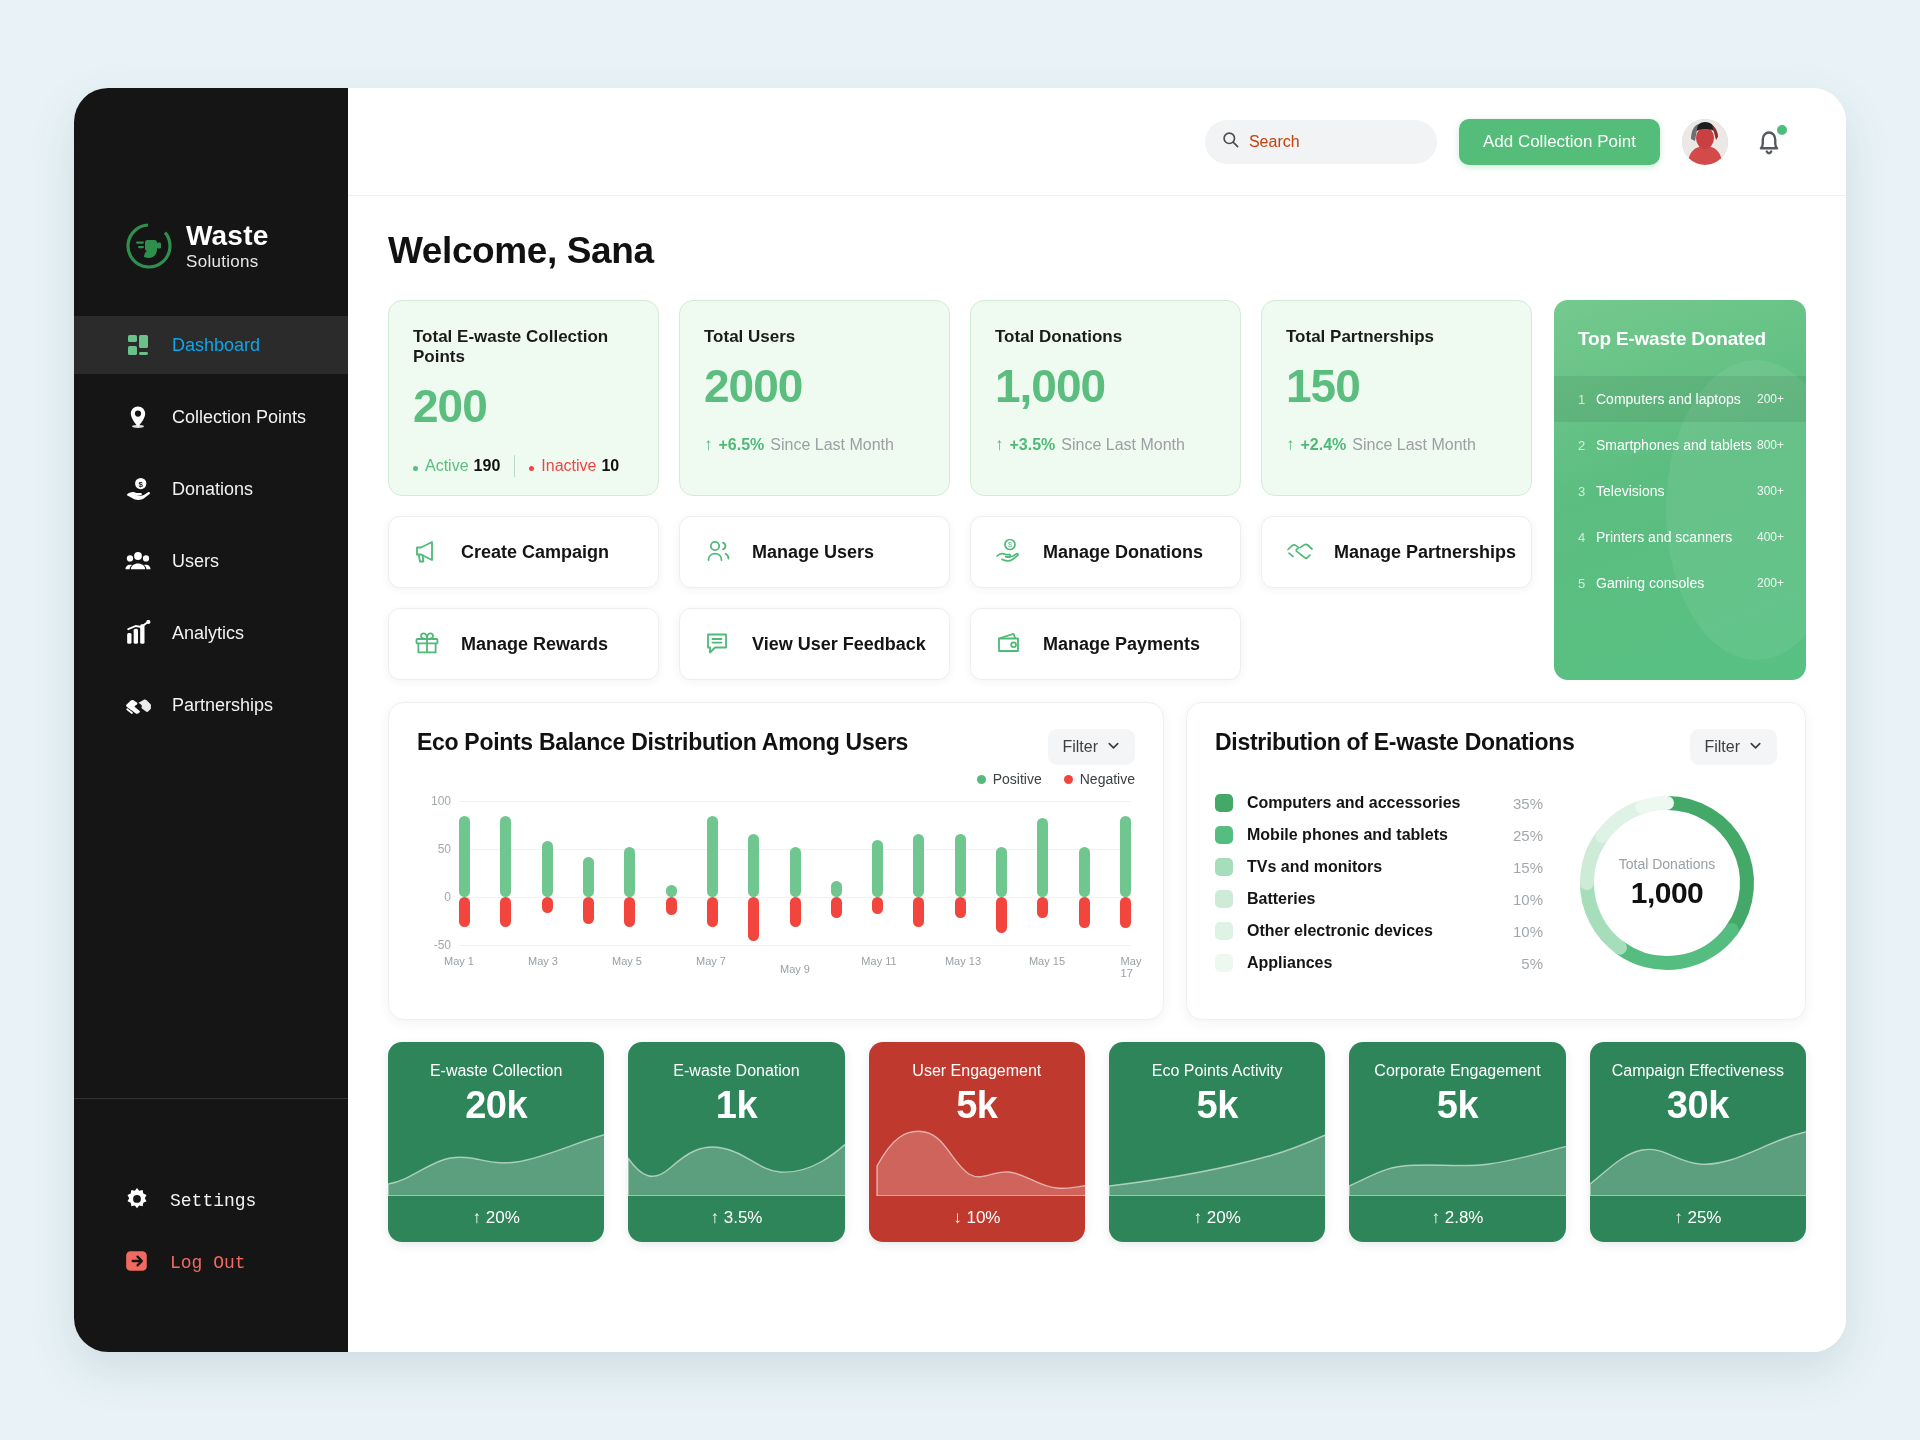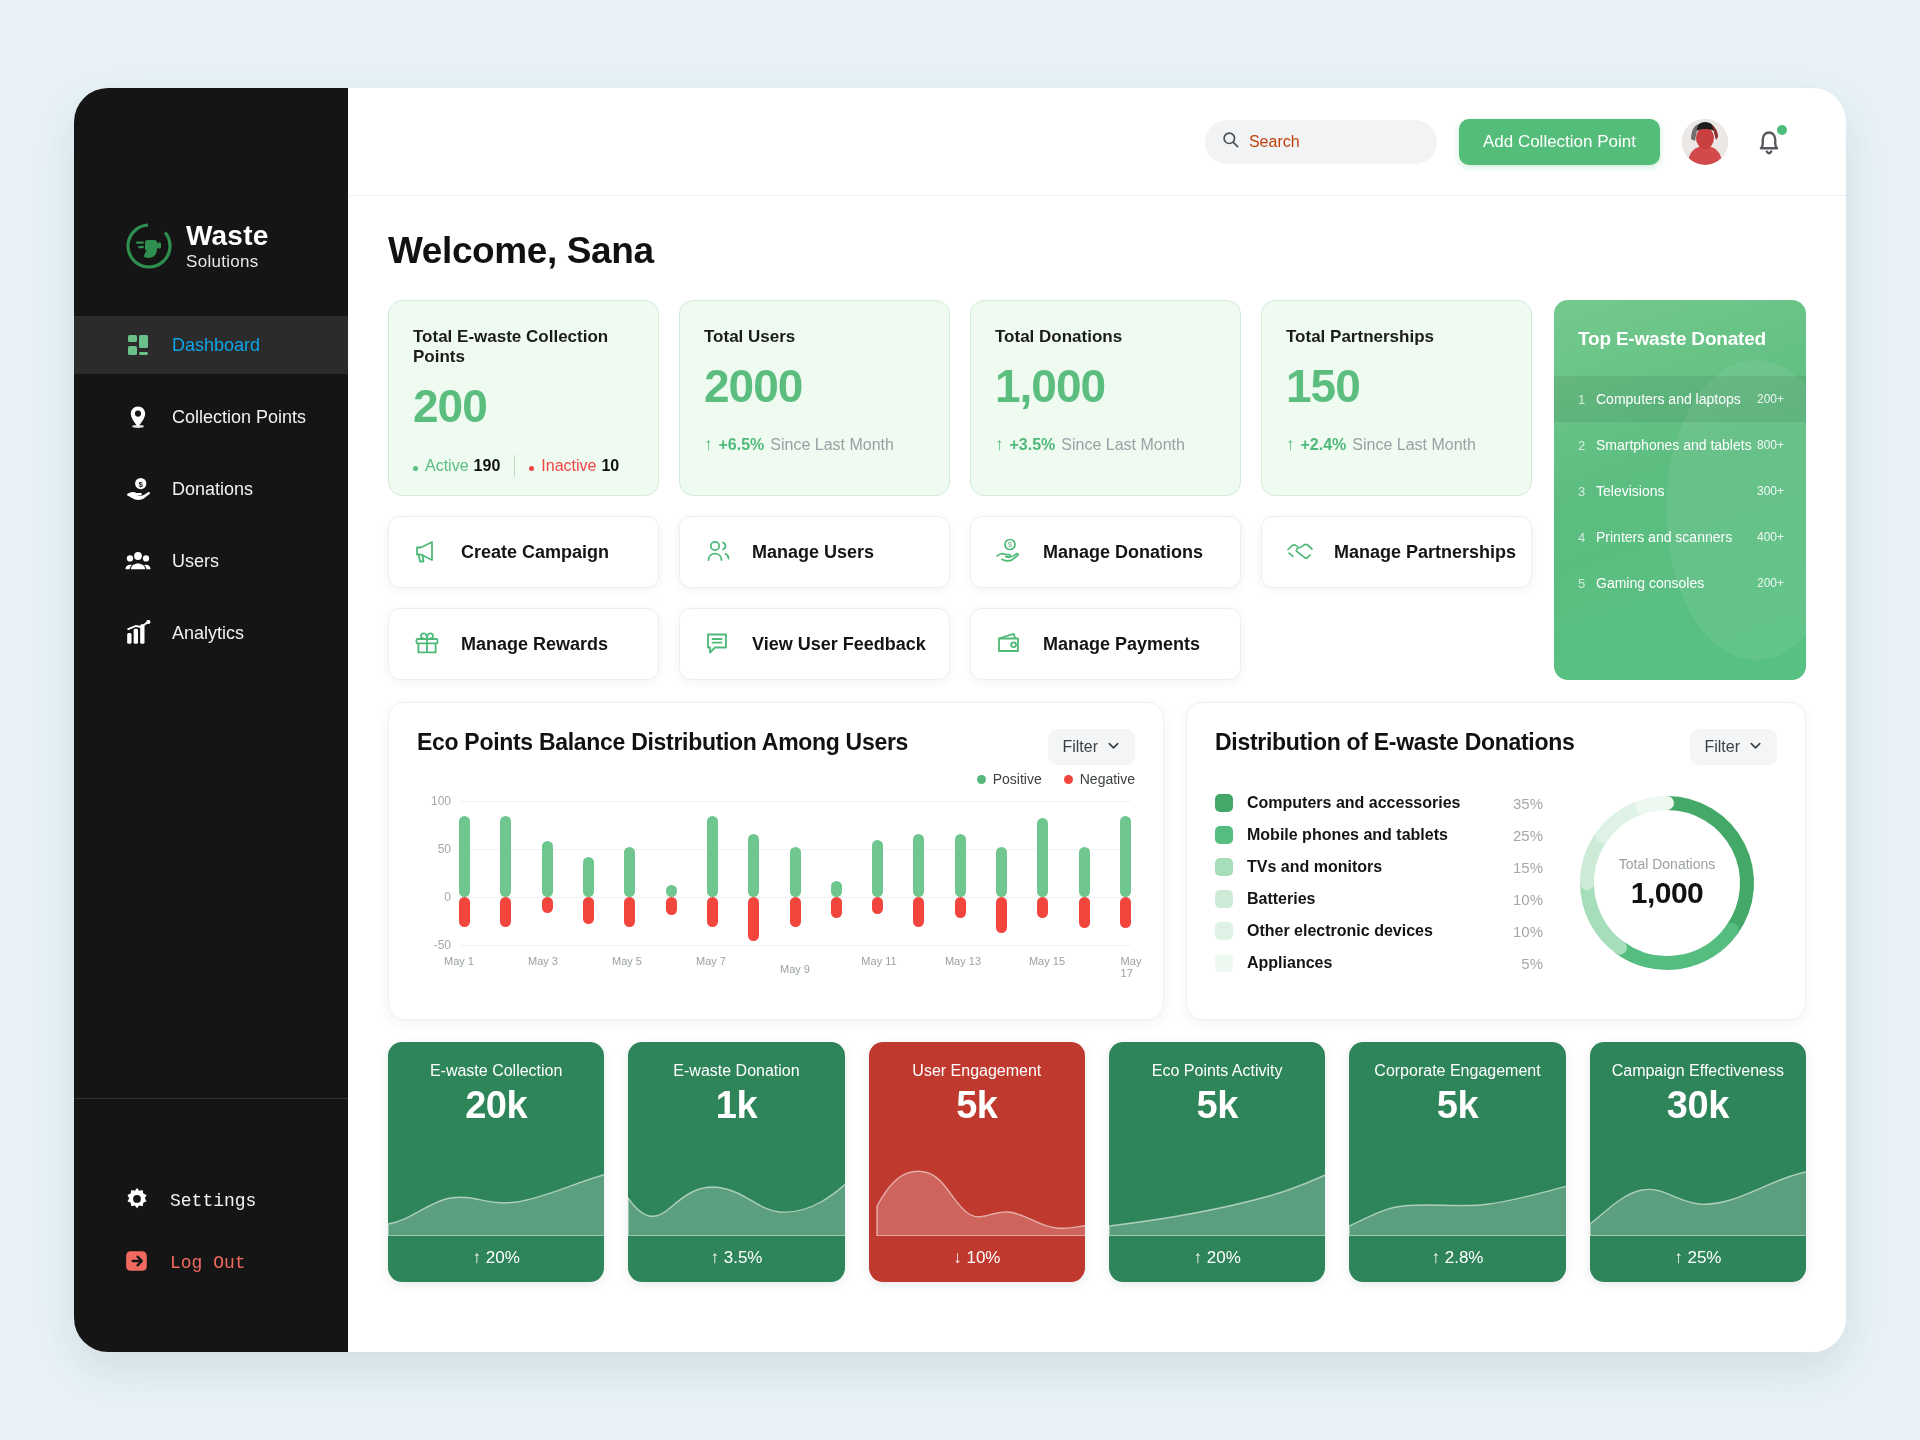--- a/index.html
+++ b/index.html
@@ -212,21 +212,21 @@
   .leg-name { color: #141414; font-weight: 700; }
   .leg-pct { color: #a3a8ac; font-size: 15px; margin-left: auto; padding-right: 14px; width: 54px; text-align: right;}
   .donut-wrap { width: 220px; flex: 0 0 220px; position: relative; display:flex; align-items:center; justify-content:center;}
   .donut-center { position: absolute; text-align: center; }
   .donut-lbl { font-size: 14px; color: #9aa0a4; }
   .donut-val { font-size: 30px; font-weight: 700; color: #111; margin-top: 4px; letter-spacing:-.5px;}
 
   
   .tiles-row { display: grid; grid-template-columns: repeat(6, 1fr); gap: 24px; margin-top: 22px; }
   .tile {
-    border-radius: 14px; height: 240px; position: relative;
+    border-radius: 14px; height: 200px; position: relative;
     color: #fff; overflow: hidden; padding-top: 20px;
     box-shadow: 0 3px 10px rgba(30,50,60,.10);
   }
   .tile.green { background: #2f855a; }
   .tile.red { background: #c0392f; }
   .tile-title { text-align: center; font-size: 16px; font-weight: 400; }
   .tile-value { text-align: center; font-size: 38px; font-weight: 700; margin-top: 4px; letter-spacing: -.5px;}
   .spark { position: absolute; left: 0; right: 0; bottom: 46px; height: 74px; }
   .tile-delta { position: absolute; left: 0; right: 0; bottom: 14px; text-align: center; font-size: 17px; }
 </style>
@@ -302,20 +302,30 @@
         <span class="nav-ico">
           <svg viewBox="0 0 24 24" width="26" height="26" fill="#fff">
               <rect x="2" y="12" width="4" height="10" rx="1.4"></rect>
               <rect x="8" y="8" width="4" height="14" rx="1.4"></rect>
               <rect x="14" y="4" width="4" height="18" rx="1.4"></rect>
               <path d="M3 8.5 L10 5.5 L15 6.5 L21.5 1.6" stroke="#fff" stroke-width="1.8" fill="none" stroke-linecap="round"></path>
               <circle cx="21.6" cy="1.8" r="1.9"></circle>
             </svg>
         </span>
         <span class="nav-label">Analytics</span>
+      </div>
+      <div class="nav-item">
+        <span class="nav-ico">
+          <svg viewBox="0 0 24 24" width="27" height="27" fill="#fff">
+              <path d="M1 11.5 L5.2 7.6 C6 7 7 7 7.8 7.5 L10.6 9.4 C11.2 9.8 11.2 10.6 10.6 11 L9 12.2 C8.5 12.6 8.5 13.2 9 13.6 L12.8 16.6 C13.4 17 13.4 17.8 12.8 18.2 L11.6 19 C11 19.4 10.2 19.4 9.6 19 L2.4 13.8 C1.4 13.2 1 12.4 1 11.5 Z"></path>
+              <path d="M23 11 L19 7.2 C18.2 6.6 17.2 6.5 16.4 7 L12 9.6 L14.2 11.2 C15.2 12 15.3 13.3 14.5 14.2 L18.6 17.4 C19.3 17.9 20.2 17.8 20.8 17.2 L23 14.8 Z" opacity=".92"></path>
+              <path d="M2 15.4 L6.2 18.6" stroke="#fff" stroke-width="1.6" stroke-linecap="round"></path>
+            </svg>
+        </span>
+        <span class="nav-label">Partnerships</span>
       </div>
     </nav>
 
     <div class="sidebar-divider"></div>
 
     <div class="sidebar-bottom">
       <div class="bottom-item">
         <span class="nav-ico">
           <svg viewBox="0 0 24 24" width="26" height="26" fill="#fff">
               <path d="M12 1.8l2 2.6 3.2-.8.6 3.3 3 1.4-1.6 2.9 1.6 2.9-3 1.4-.6 3.3-3.2-.8-2 2.6-2-2.6-3.2.8-.6-3.3-3-1.4 1.6-2.9L3.2 8.3l3-1.4.6-3.3 3.2.8z"></path>

